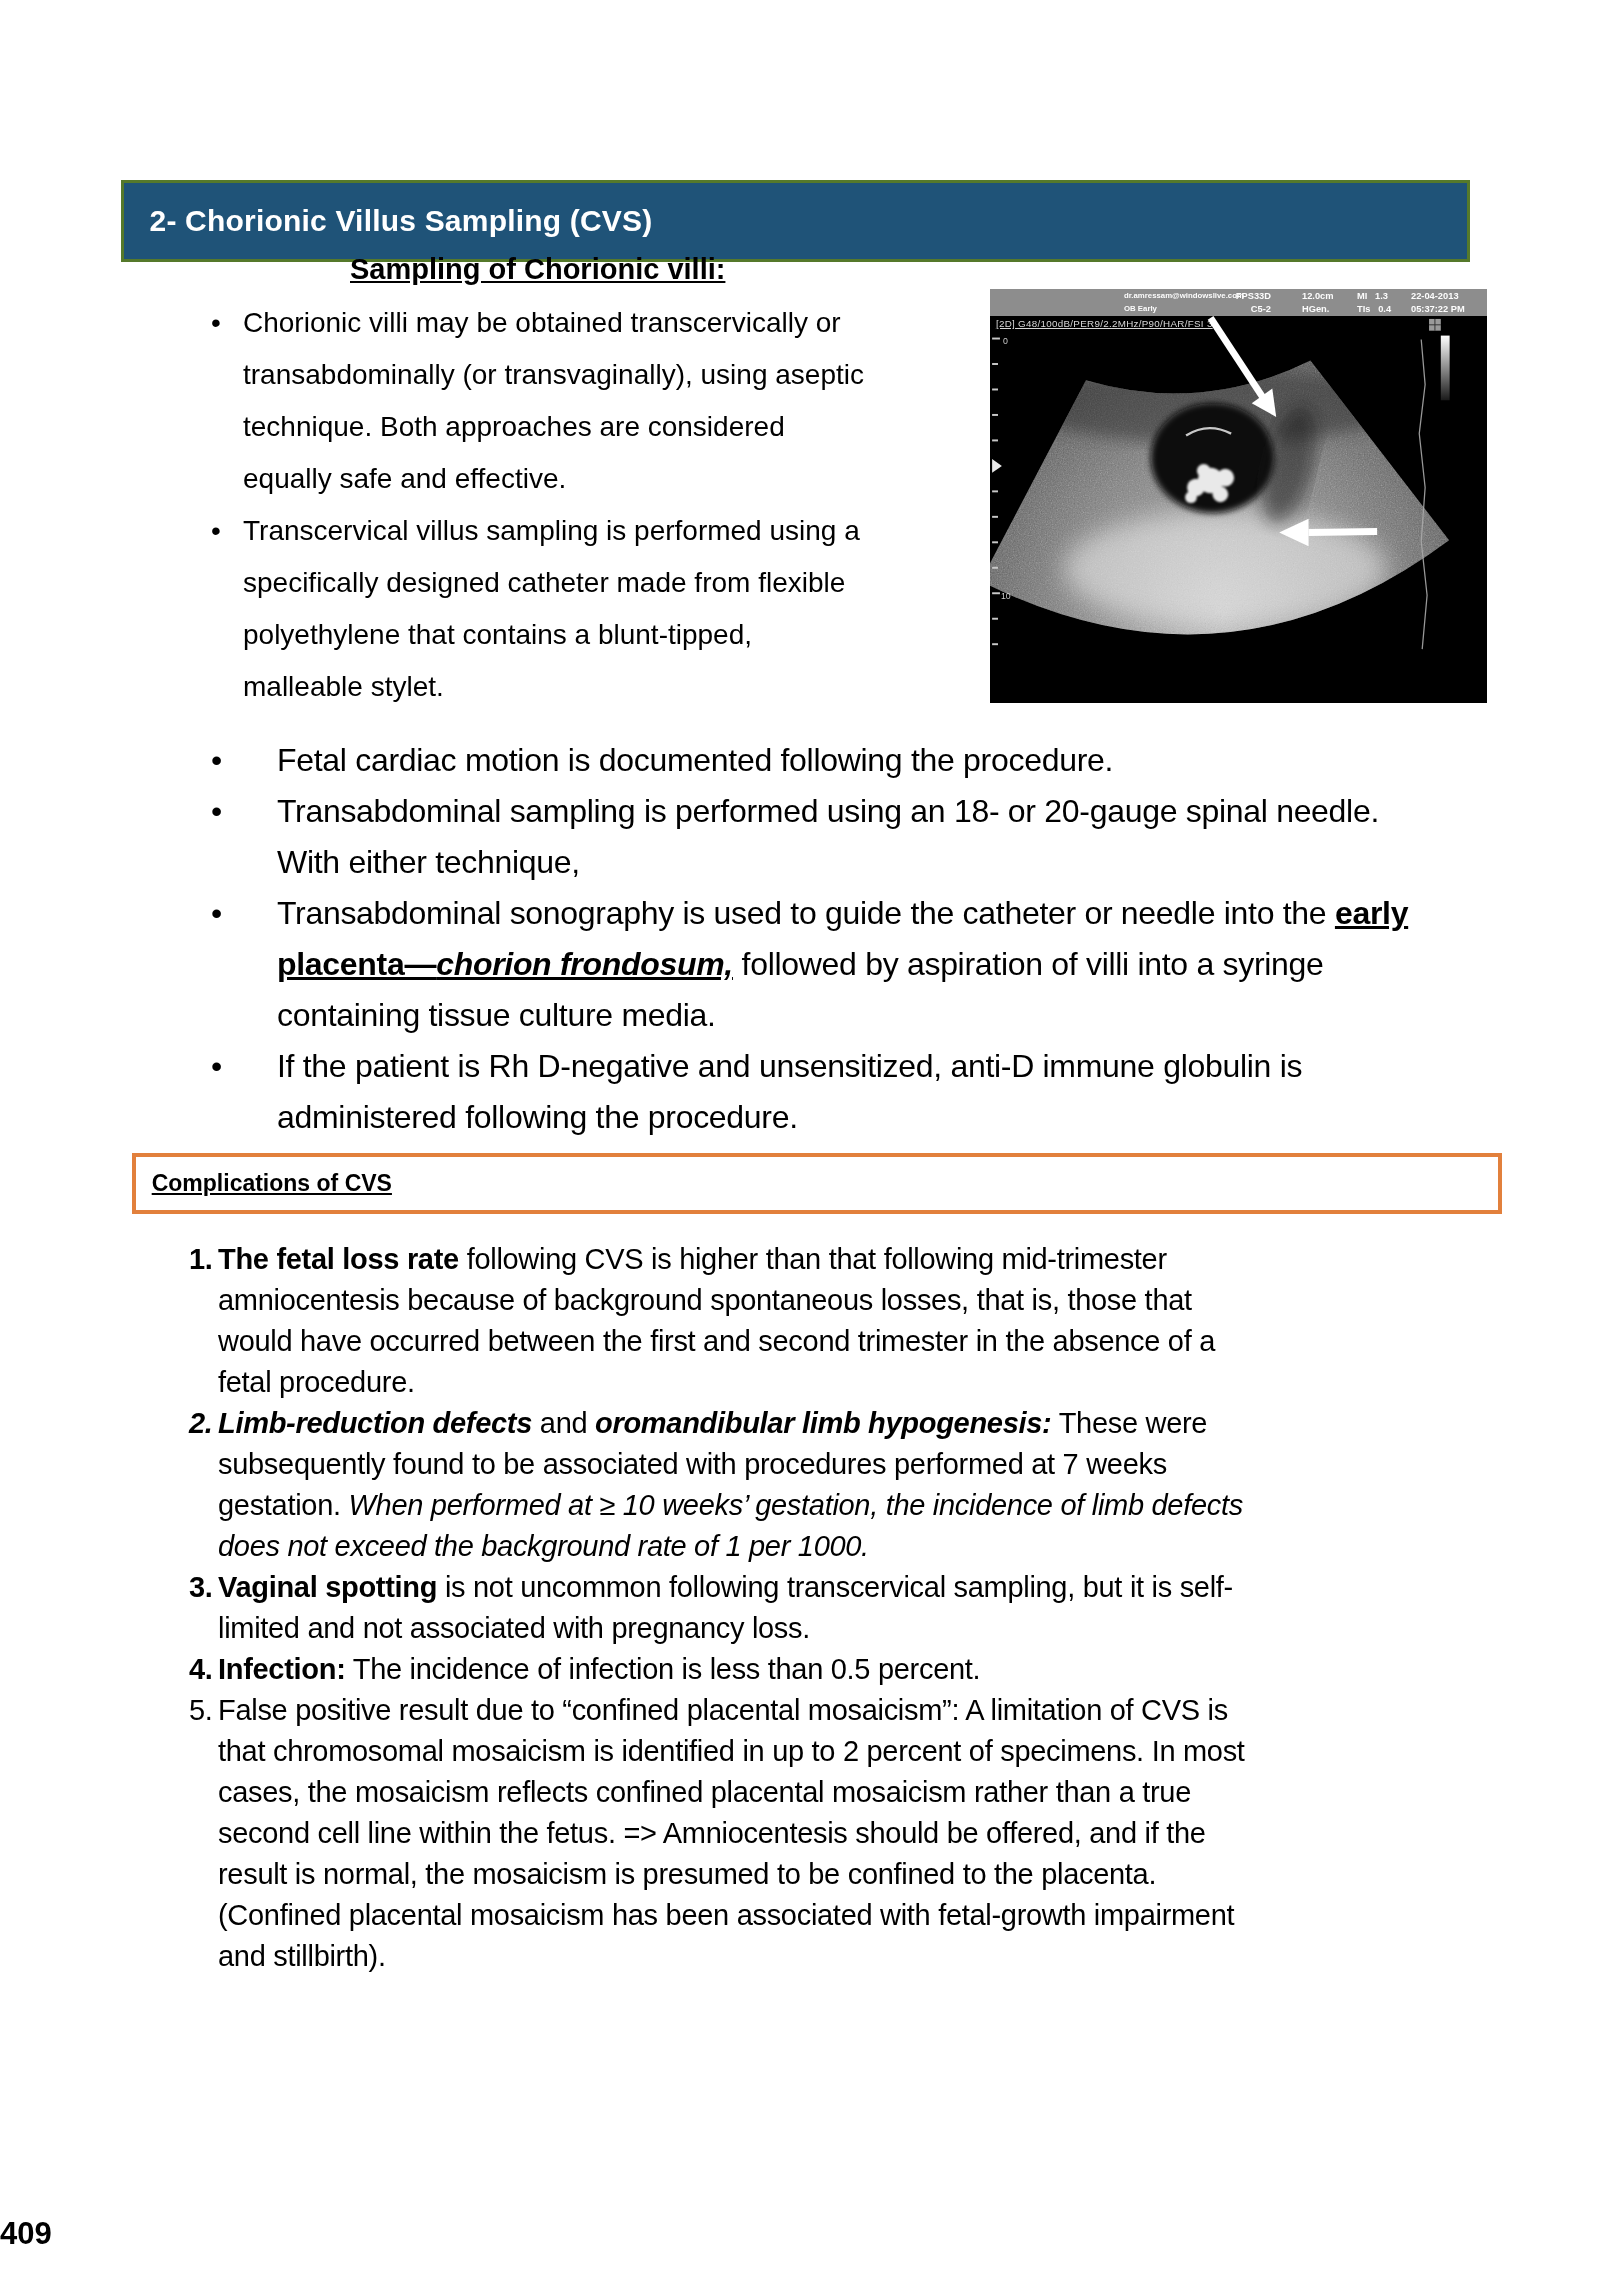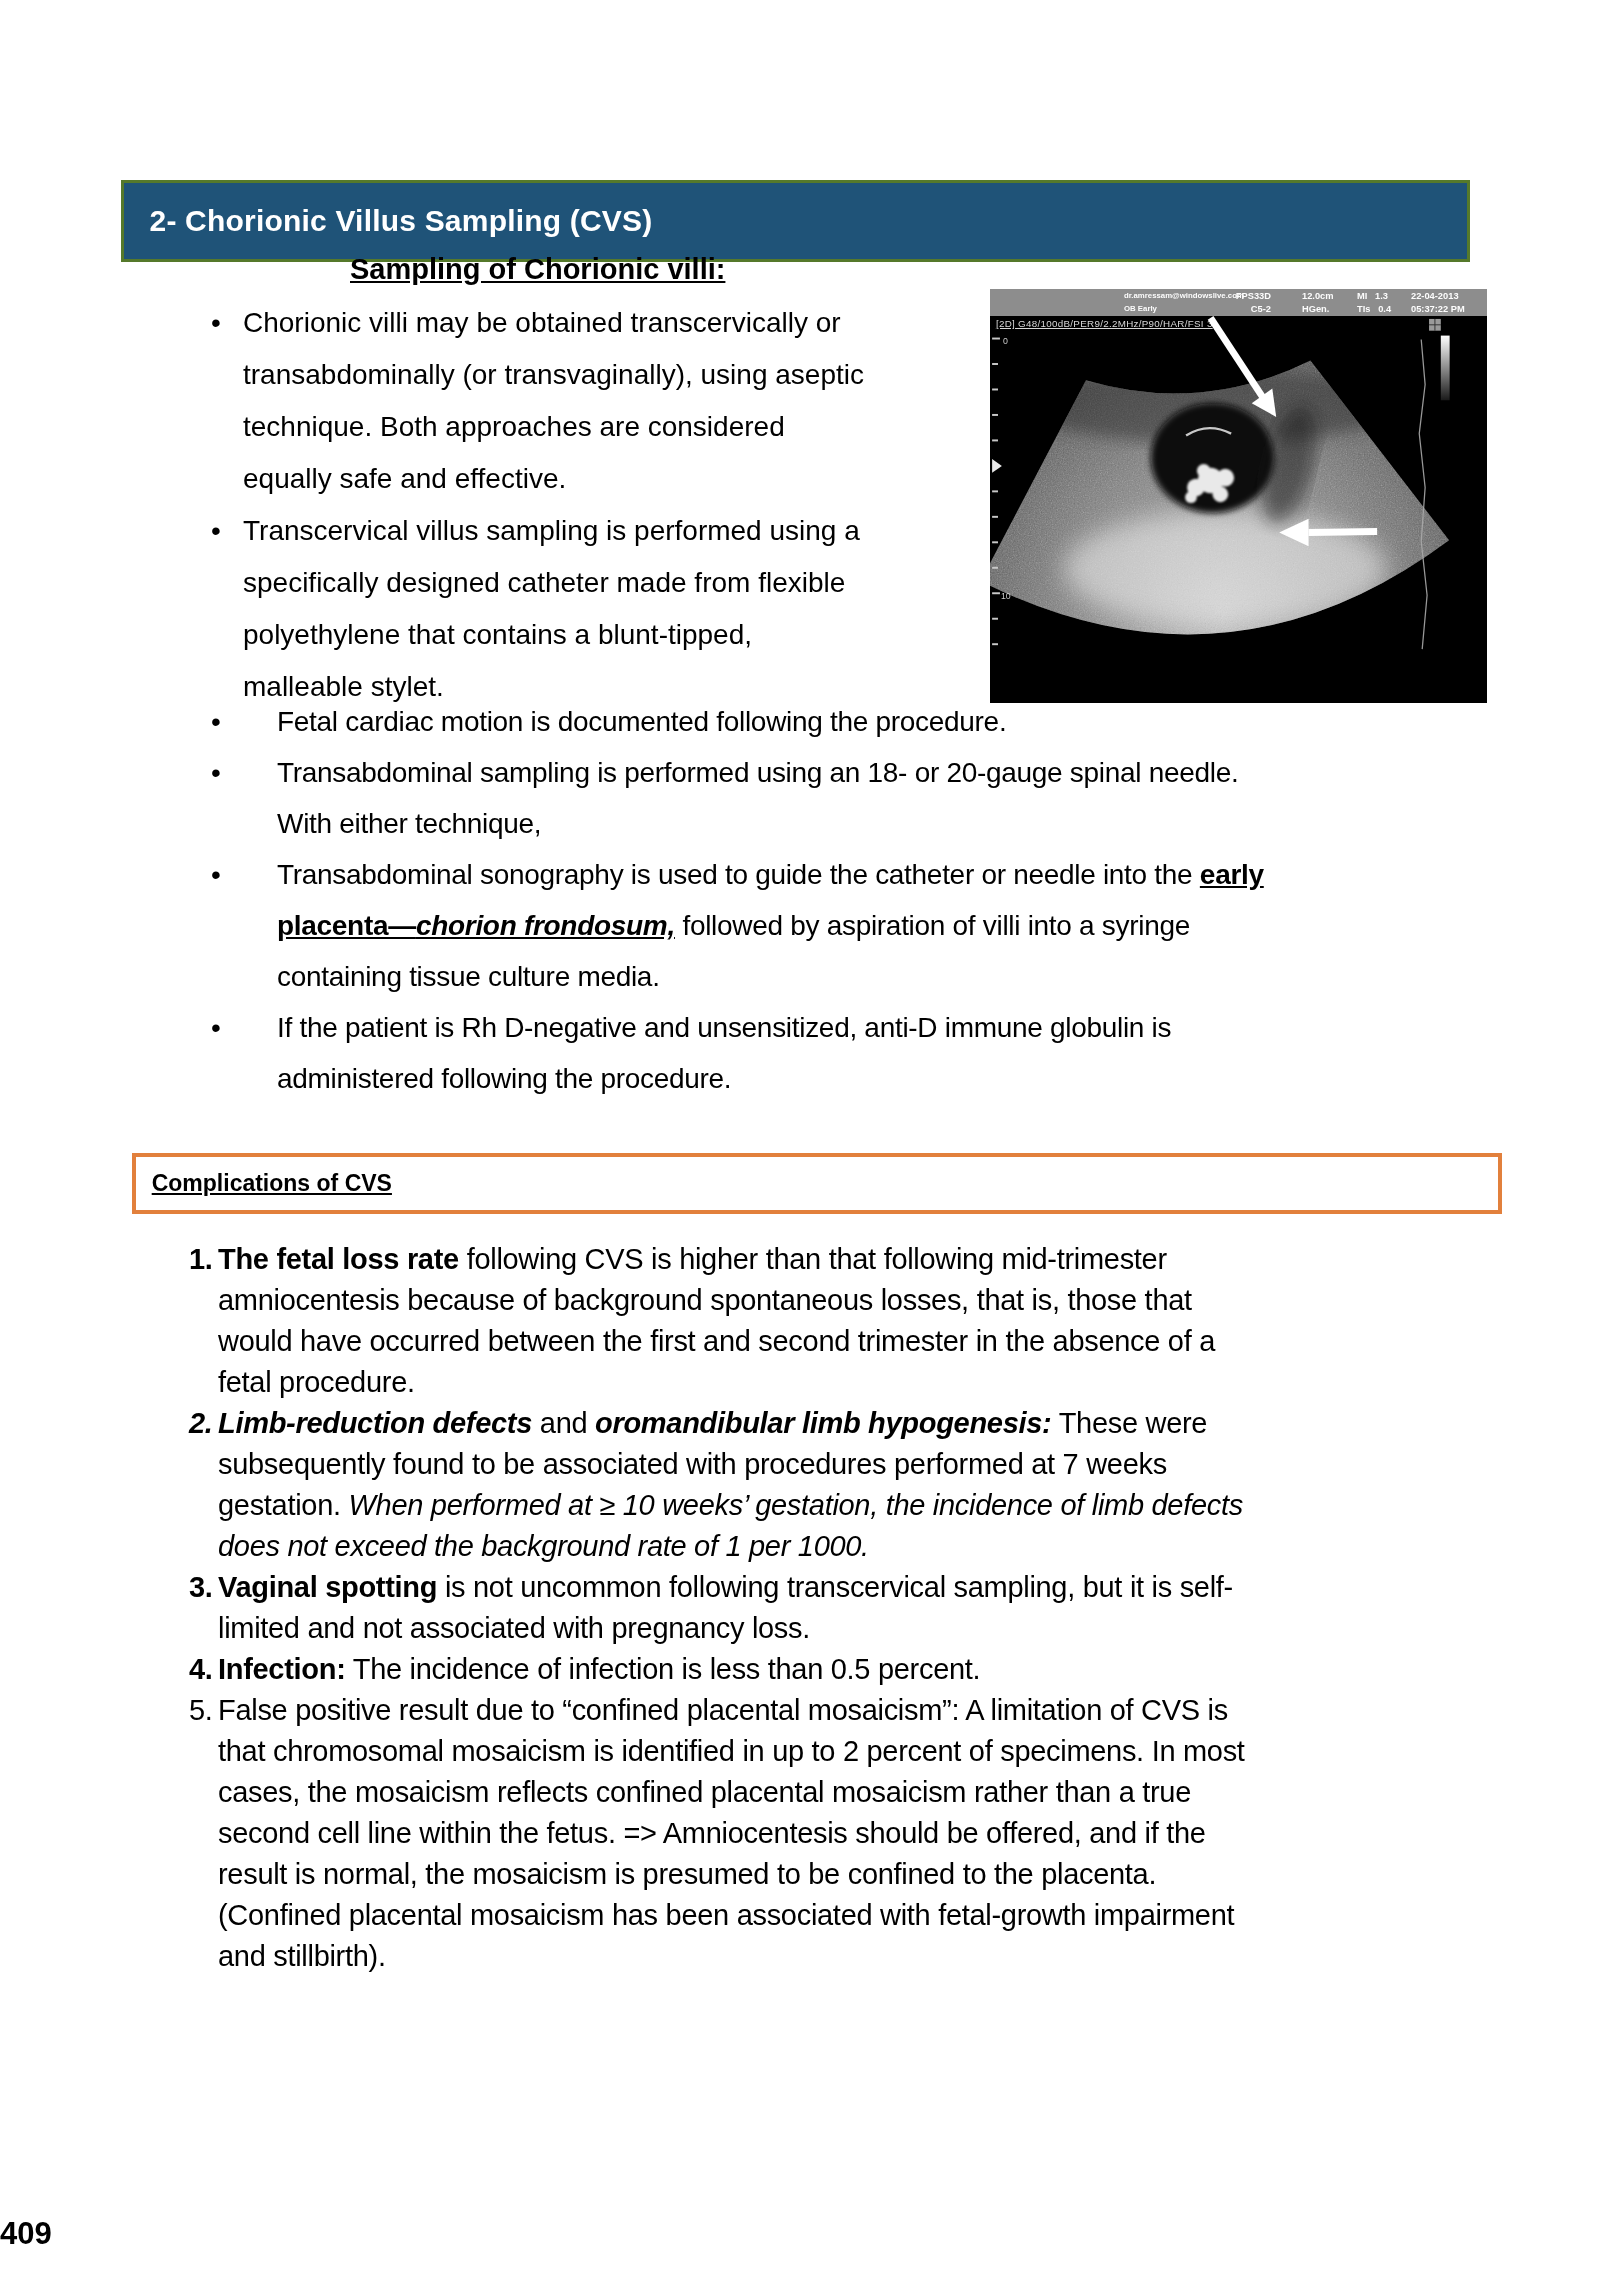--- a/index.html
+++ b/index.html
@@ -24,21 +24,21 @@
   
   .h-sampling{left:350px;top:253px;font-size:29px;font-weight:700;text-decoration:underline;}
   
   .blist{display:block;}
   .li{display:flex;}
   .dot{flex:none;}
   .dot::before{content:"•";}
   .txt{flex:1;white-space:pre-wrap;}
   .narrow{left:211px;top:297px;width:784px;font-size:28px;line-height:52px;}
   .narrow .dot{width:32px;}
-  .wide{left:211px;top:696px;width:1304px;font-size:28px;line-height:51px;letter-spacing:-0.3px;}
+  .wide{left:211px;top:735px;width:1304px;font-size:32px;line-height:51px;letter-spacing:-0.3px;}
   .wide .dot{width:66px;}
   
   .comp-box{
     left:132px;top:1153px;width:1370px;height:61px;box-sizing:border-box;
     border:4.9px solid #E2803C;display:flex;align-items:center;padding-left:15.7px;background:#fff;
   }
   .comp-box .t{font-size:23px;font-weight:700;text-decoration:underline;}
   
   .numbered{left:189px;top:1239px;width:1343px;font-size:29px;line-height:41px;letter-spacing:-0.3px;}
   .num{flex:0 0 29px;}

